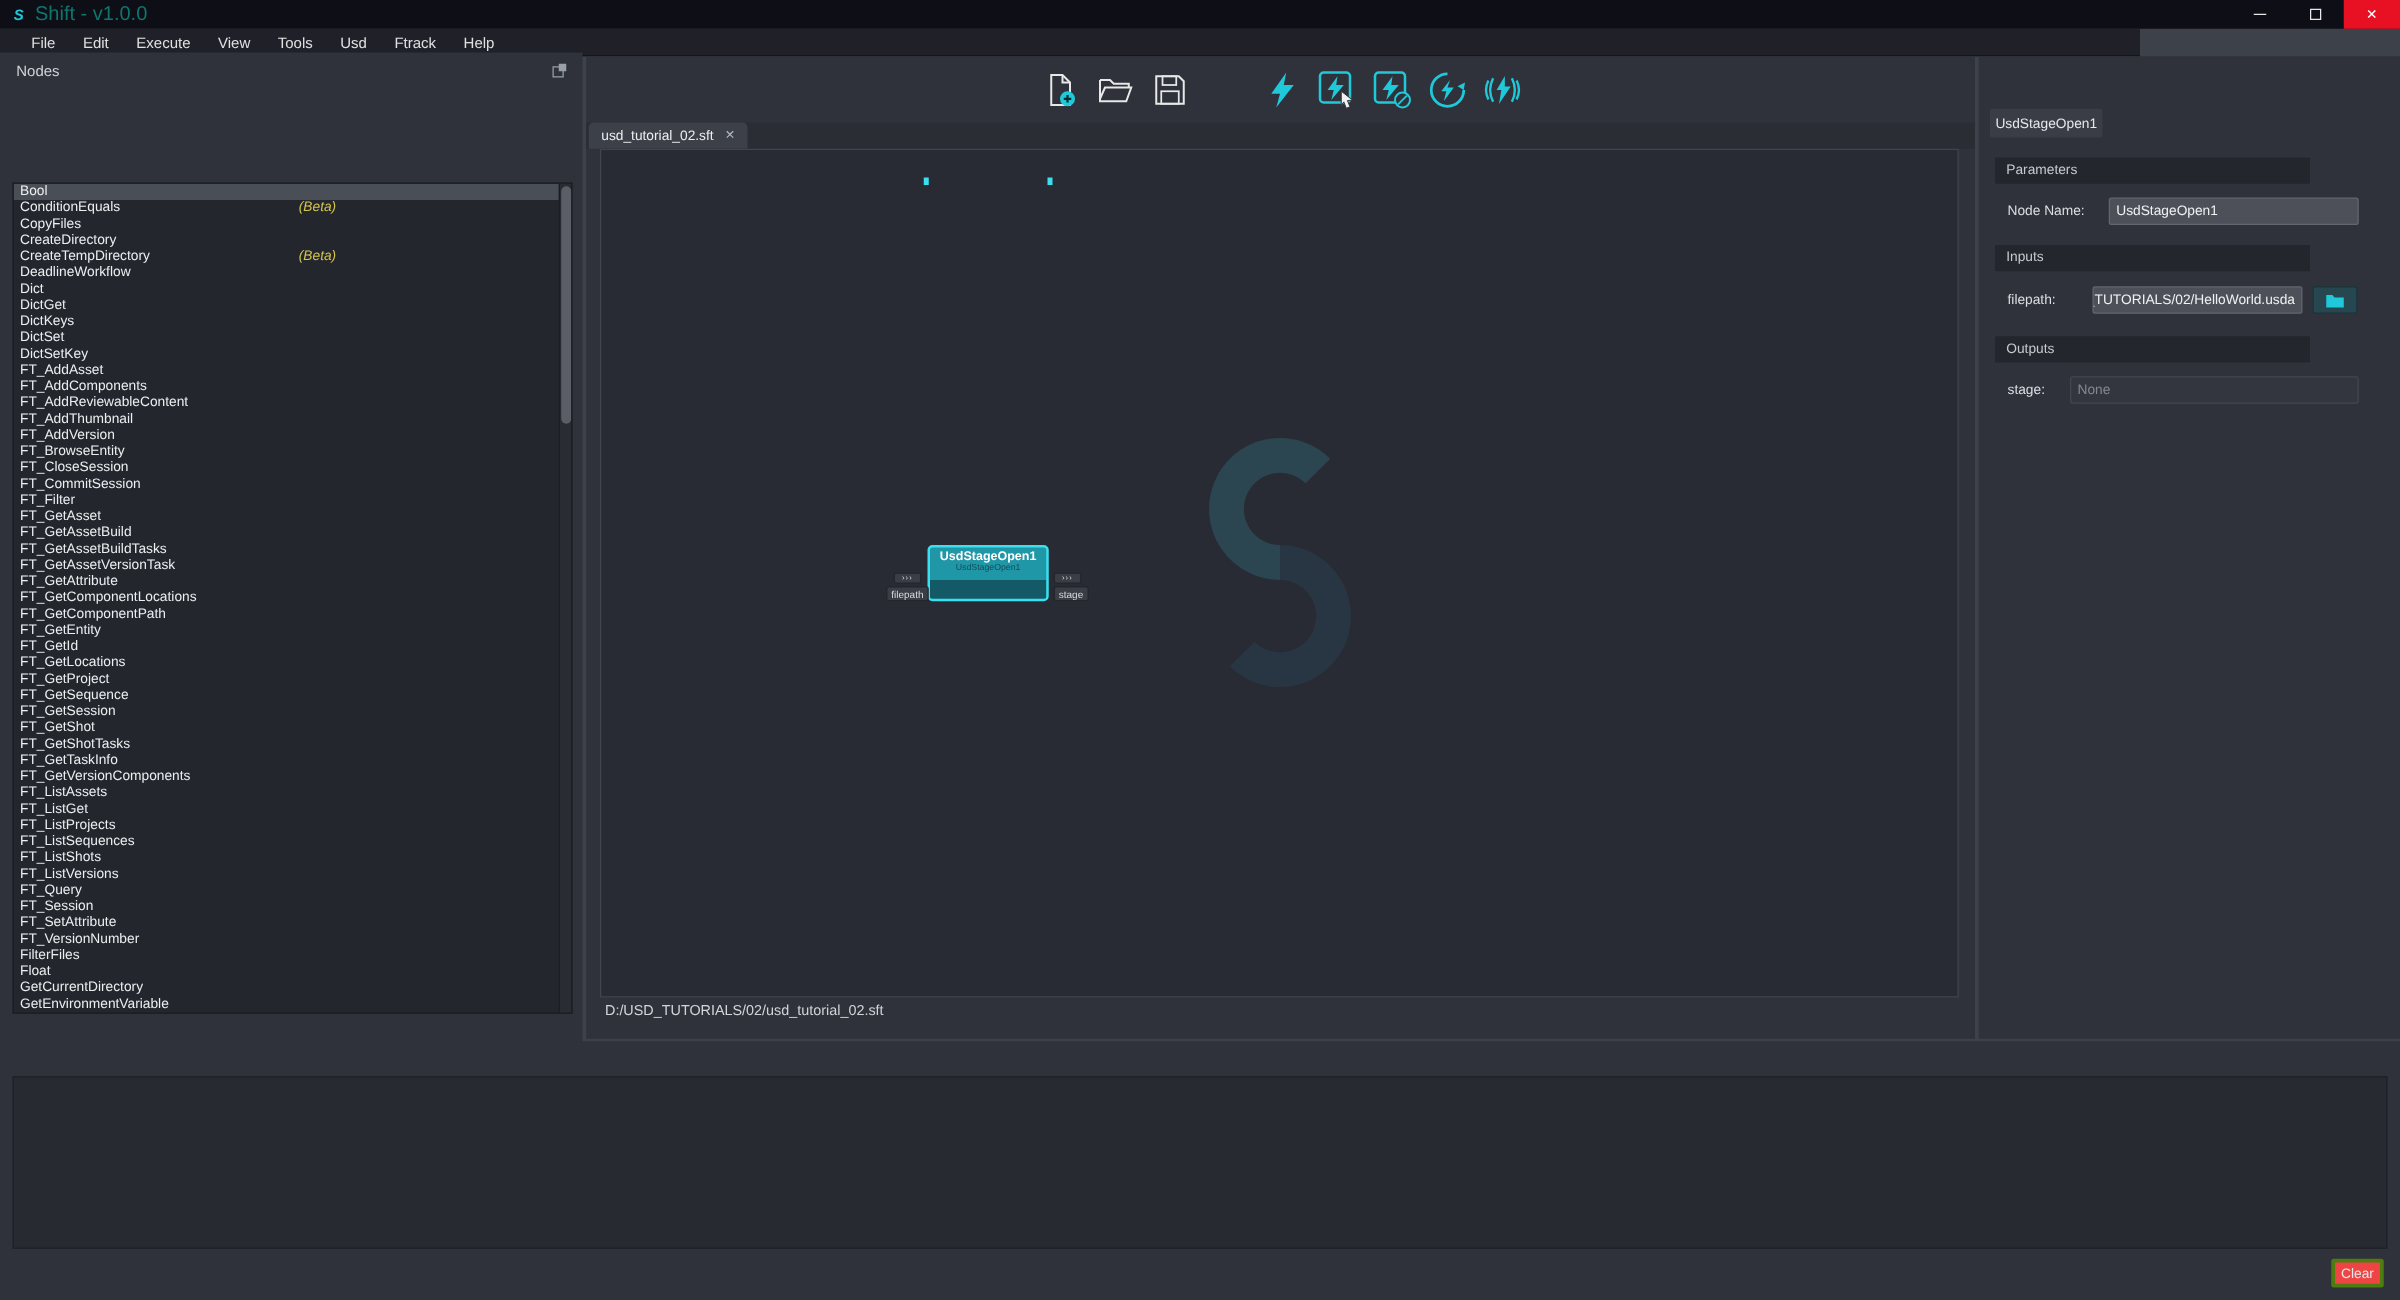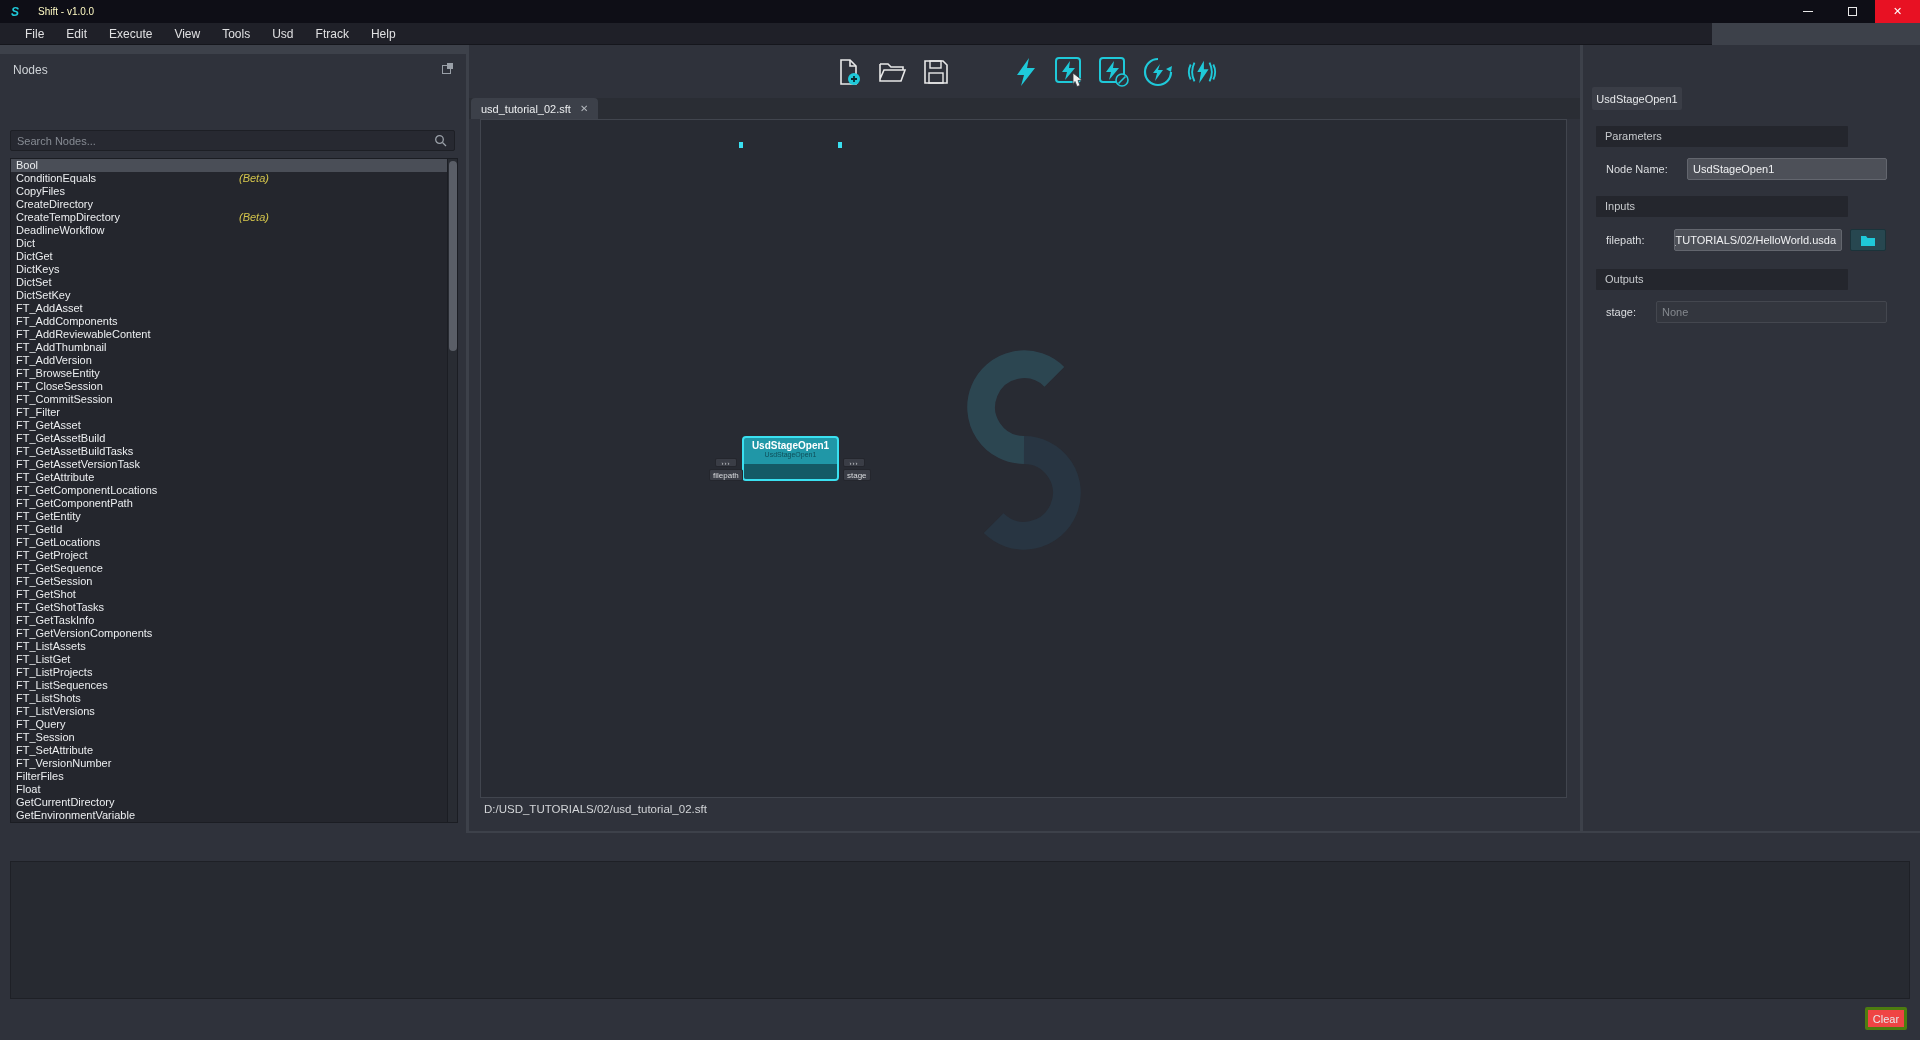--- a/index.html
+++ b/index.html
@@ -4,38 +4,38 @@
 <style>
   * { margin:0; padding:0; box-sizing:border-box; }
   html,body { width:1920px; height:1040px; overflow:hidden; background:#3d414a;
     font-family:"Liberation Sans","DejaVu Sans",sans-serif; color:#e6e6e8; }
 
   
   .titlebar { position:absolute; left:0; top:0; width:1920px; height:23px;
     background:#0e0e16; display:flex; align-items:center; }
   .app-logo { width:14px; text-align:center; margin-left:8px; color:#1fc9d9;
     font-weight:bold; font-size:12px; font-style:italic; }
-  .tb-title { font-size:10px; color:#fef9c3; margin-left:16px; flex:1; }
+  .tb-title { font-size:16px; color:#0f766e; margin-left:6px; flex:1; }
   .win-btn { width:45px; height:23px; display:flex; align-items:center; justify-content:center; }
   .min-glyph { width:10px; height:1px; background:#e8e8e8; display:block; }
   .max-glyph { width:9px; height:9px; border:1px solid #e8e8e8; display:block; }
   .close-btn { background:#e81123; color:#fff; font-size:11px; }
 
   
   .menubar { position:absolute; left:0; top:23px; width:1712px; height:22px;
     background:#1f2028; display:flex; align-items:center; border-bottom:1px solid #15161c;padding-left:14px; }
   .menu-item { padding:0 11px; font-size:12px; line-height:22px; color:#e0e0e2; cursor:default; }
 
   
   .panel { position:absolute; background:#2f323b; }
   .panel-title { font-size:12px; color:#cfd3d7; }
   .float-icon { position:absolute; top:8px; right:12px; width:13px; height:13px; }
 
   
-  .nodes-panel { left:0; top:54px; width:466px; height:970px; }
+  .nodes-panel { left:0; top:42px; width:466px; height:970px; }
   .nodes-header { position:relative; height:30px; line-height:30px; padding-left:13px; }
   .filter-select { position:absolute; left:10px; right:11px; top:44px; height:25px;
     background:#3a3d46; border:1px solid #262830; border-radius:2px;
     display:flex; align-items:center; }
   .filter-value { flex:1; font-size:12px; padding-left:8px; }
   .filter-chevron { width:24px; height:100%; background:#32353d; border-left:1px solid #262830;
     display:flex; align-items:center; justify-content:center; font-size:9px; color:#cfd2d6; }
   .search-box { position:absolute; left:10px; right:11px; top:76px; height:21px;
     background:#272931; border:1px solid #1d1f25; border-radius:2px;
     display:flex; align-items:center; }
@@ -145,29 +145,20 @@
 <div class="panel nodes-panel">
   <div class="nodes-header">
     <span class="panel-title">Nodes</span>
     <span class="float-icon">
       <svg width="13" height="13" viewBox="0 0 13 13">
           <rect x="1.5" y="3.5" width="8" height="8" fill="none" stroke="#9aa0a8" stroke-width="1"></rect>
           <rect x="6" y="1" width="6" height="6" fill="#9aa0a8"></rect>
         </svg>
     </span>
   </div>
-  <div class="search-box">
-    <input type="text" placeholder="Search Nodes..." style="">
-    <span class="search-icon">
-      <svg width="13" height="13" viewBox="0 0 13 13">
-          <circle cx="5.5" cy="5.5" r="3.8" fill="none" stroke="#9aa0a8" stroke-width="1.3"></circle>
-          <line x1="8.5" y1="8.5" x2="12" y2="12" stroke="#9aa0a8" stroke-width="1.3"></line>
-        </svg>
-    </span>
-  </div>
   <div class="nlist">
 
     <div class="nlist-row selected">
         <span>Bool</span>
         
       </div>
       <div class="nlist-row">
         <span>ConditionEquals</span>
         <span class="beta">(Beta)</span>
       </div>

